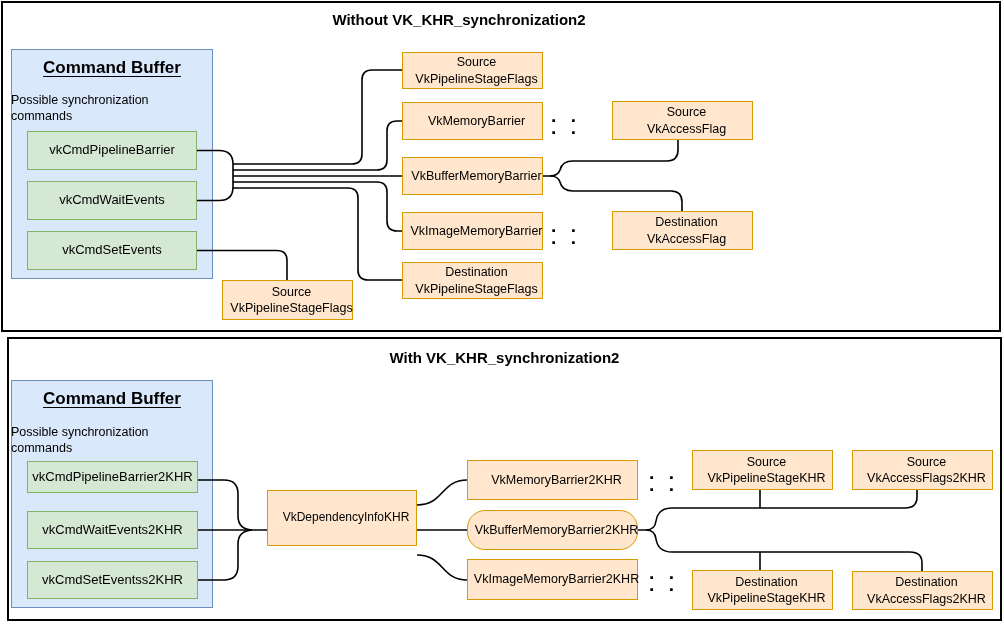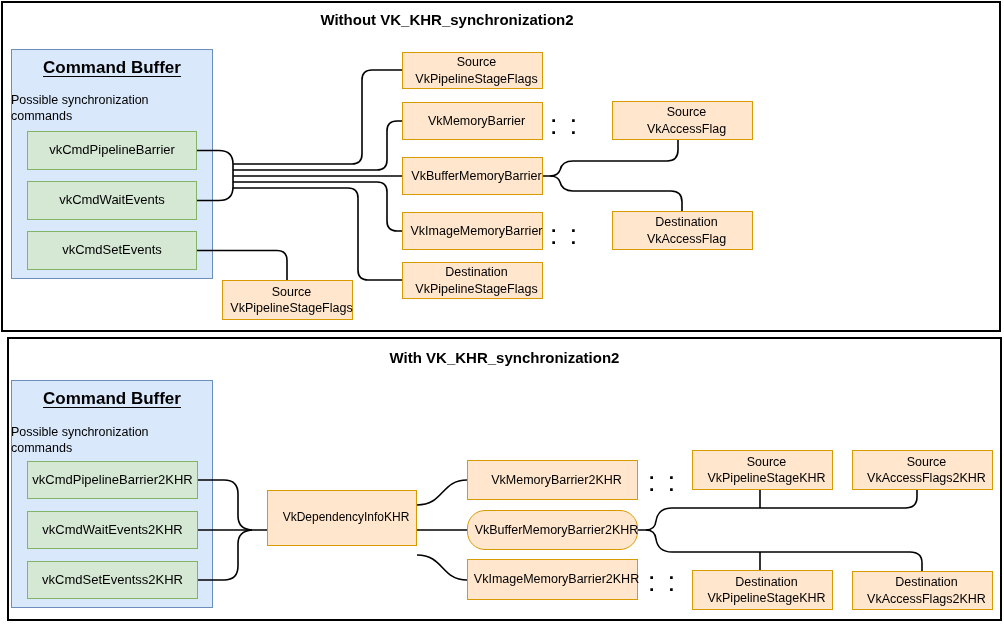--- a/index.html
+++ b/index.html
@@ -36,21 +36,21 @@
   }
   #connectors { position:absolute; left:0; top:0; pointer-events:none; }
   #connectors g { stroke:var(--line,#000); stroke-width:1.6; fill:none; stroke-linejoin:round; }
 </style>
 </head>
 <body>
 
 <div id="stage">
 
   <div class="panel" style="left:1px; top:1px; width:1000px; height:331px;"></div>
-  <div class="panel-title" style="left:1px; top:11px; width:804px;padding-left:44px;">Without VK_KHR_synchronization2</div>
+  <div class="panel-title" style="left:13px; top:11px; width:804px;padding-left:44px;">Without VK_KHR_synchronization2</div>
 
   <div class="box blue" style="left:11px; top:49px; width:202px; height:230px;"></div>
   <div class="cb-title" style="left:11px; top:58px; width:202px;">Command Buffer</div>
   <div class="cb-subtitle" style="left:11px; top:93px; width:202px;">Possible synchronization
 commands</div>
 
   <div class="box green" style="left:27px; top:131px; width:170px; height:39px;">vkCmdPipelineBarrier</div>
   <div class="box green" style="left:27px; top:181px; width:170px; height:39px;">vkCmdWaitEvents</div>
   <div class="box green" style="left:27px; top:231px; width:170px; height:39px;">vkCmdSetEvents</div>
 
@@ -72,21 +72,21 @@
   <div class="dots" style="left:542px; top:225px; width:48px;">· · · ·</div>
 
   <div class="panel" style="left:7px; top:337px; width:995px; height:284px;"></div>
   <div class="panel-title" style="left:7px; top:349px; width:995px;">With VK_KHR_synchronization2</div>
 
   <div class="box blue" style="left:11px; top:380px; width:202px; height:228px;"></div>
   <div class="cb-title" style="left:11px; top:389px; width:202px;">Command Buffer</div>
   <div class="cb-subtitle" style="left:11px; top:425px; width:202px;">Possible synchronization
 commands</div>
 
-  <div class="box green" style="left:27px; top:461px; width:171px; height:38px;">vkCmdPipelineBarrier2KHR</div>
+  <div class="box green" style="left:27px; top:461px; width:171px; height:32px;">vkCmdPipelineBarrier2KHR</div>
   <div class="box green" style="left:27px; top:511px; width:171px; height:38px;">vkCmdWaitEvents2KHR</div>
   <div class="box green" style="left:27px; top:561px; width:171px; height:38px;text-align:right;">vkCmdSetEventss2KHR</div>
 
   <div class="box orange" style="left:267px; top:490px; width:150px; height:56px; font-size:12px;">VkDependencyInfoKHR</div>
   <div class="box orange" style="left:467px; top:460px; width:171px; height:40px;">VkMemoryBarrier2KHR</div>
   <div class="box orange" style="left:467px; top:510px; width:171px; height:40px;border-radius:18px;">VkBufferMemoryBarrier2KHR</div>
   <div class="box orange" style="left:467px; top:559px; width:171px; height:41px;">VkImageMemoryBarrier2KHR</div>
   <div class="box orange" style="left:692px; top:450px; width:141px; height:40px;">Source
 VkPipelineStageKHR</div>
   <div class="box orange" style="left:852px; top:450px; width:141px; height:40px;">Source

